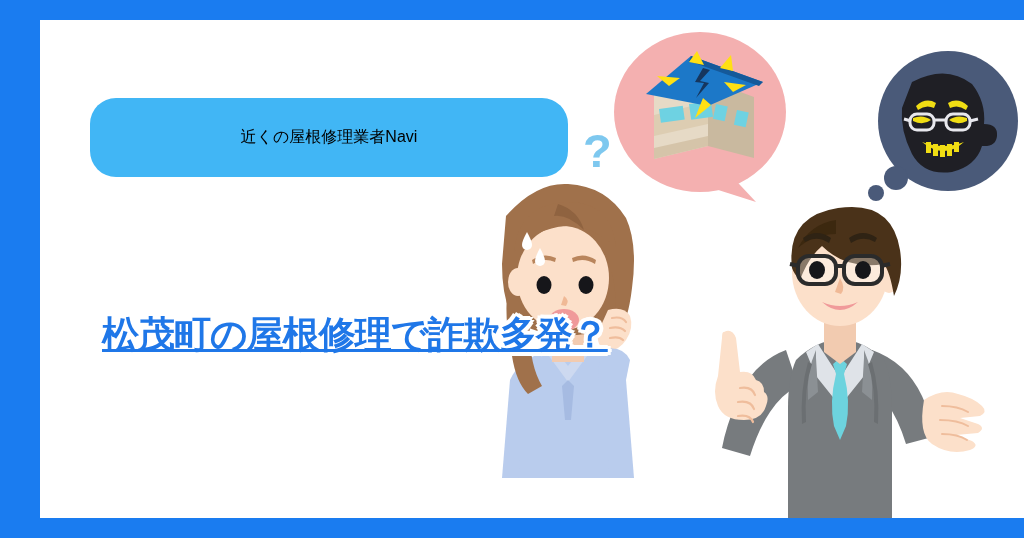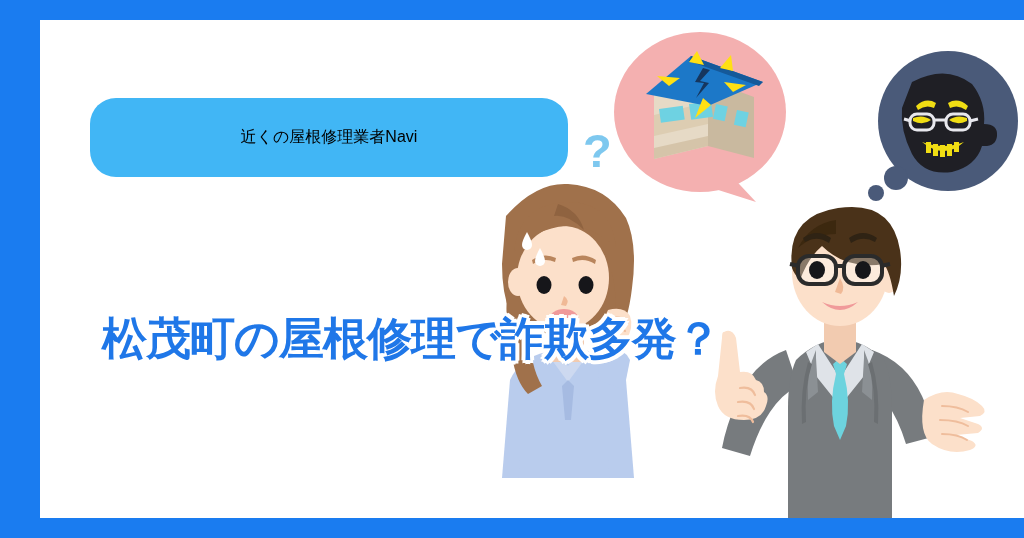--- a/index.html
+++ b/index.html
@@ -38,31 +38,32 @@
     color:#7ec8ef;
     font-size:47px;
     font-weight:bold;
     line-height:1;
   }
 
   
   #subtitle {
     position:absolute;
     left:62px; top:296px;
-    font-size:45px;
+    font-size:37px;
     font-weight:bold;
     color:#1f77e8;
     white-space:nowrap;
     letter-spacing:-1px;
     line-height:1;
     text-shadow:
       3px 0 0 #fff, -3px 0 0 #fff, 0 3px 0 #fff, 0 -3px 0 #fff,
       2px 2px 0 #fff, -2px 2px 0 #fff, 2px -2px 0 #fff, -2px -2px 0 #fff,
       4px 0 0 #fff, -4px 0 0 #fff, 0 4px 0 #fff, 0 -4px 0 #fff,
       3px 3px 0 #fff, -3px 3px 0 #fff, 3px -3px 0 #fff, -3px -3px 0 #fff;
+    text-decoration: underline;
   }
   #main-title {
     position:absolute;
     left:50px; top:355px;
     font-size:67px;
     font-weight:bold;
     color:#3a4b5c;
     white-space:nowrap;
     letter-spacing:-1px;
     line-height:1;

